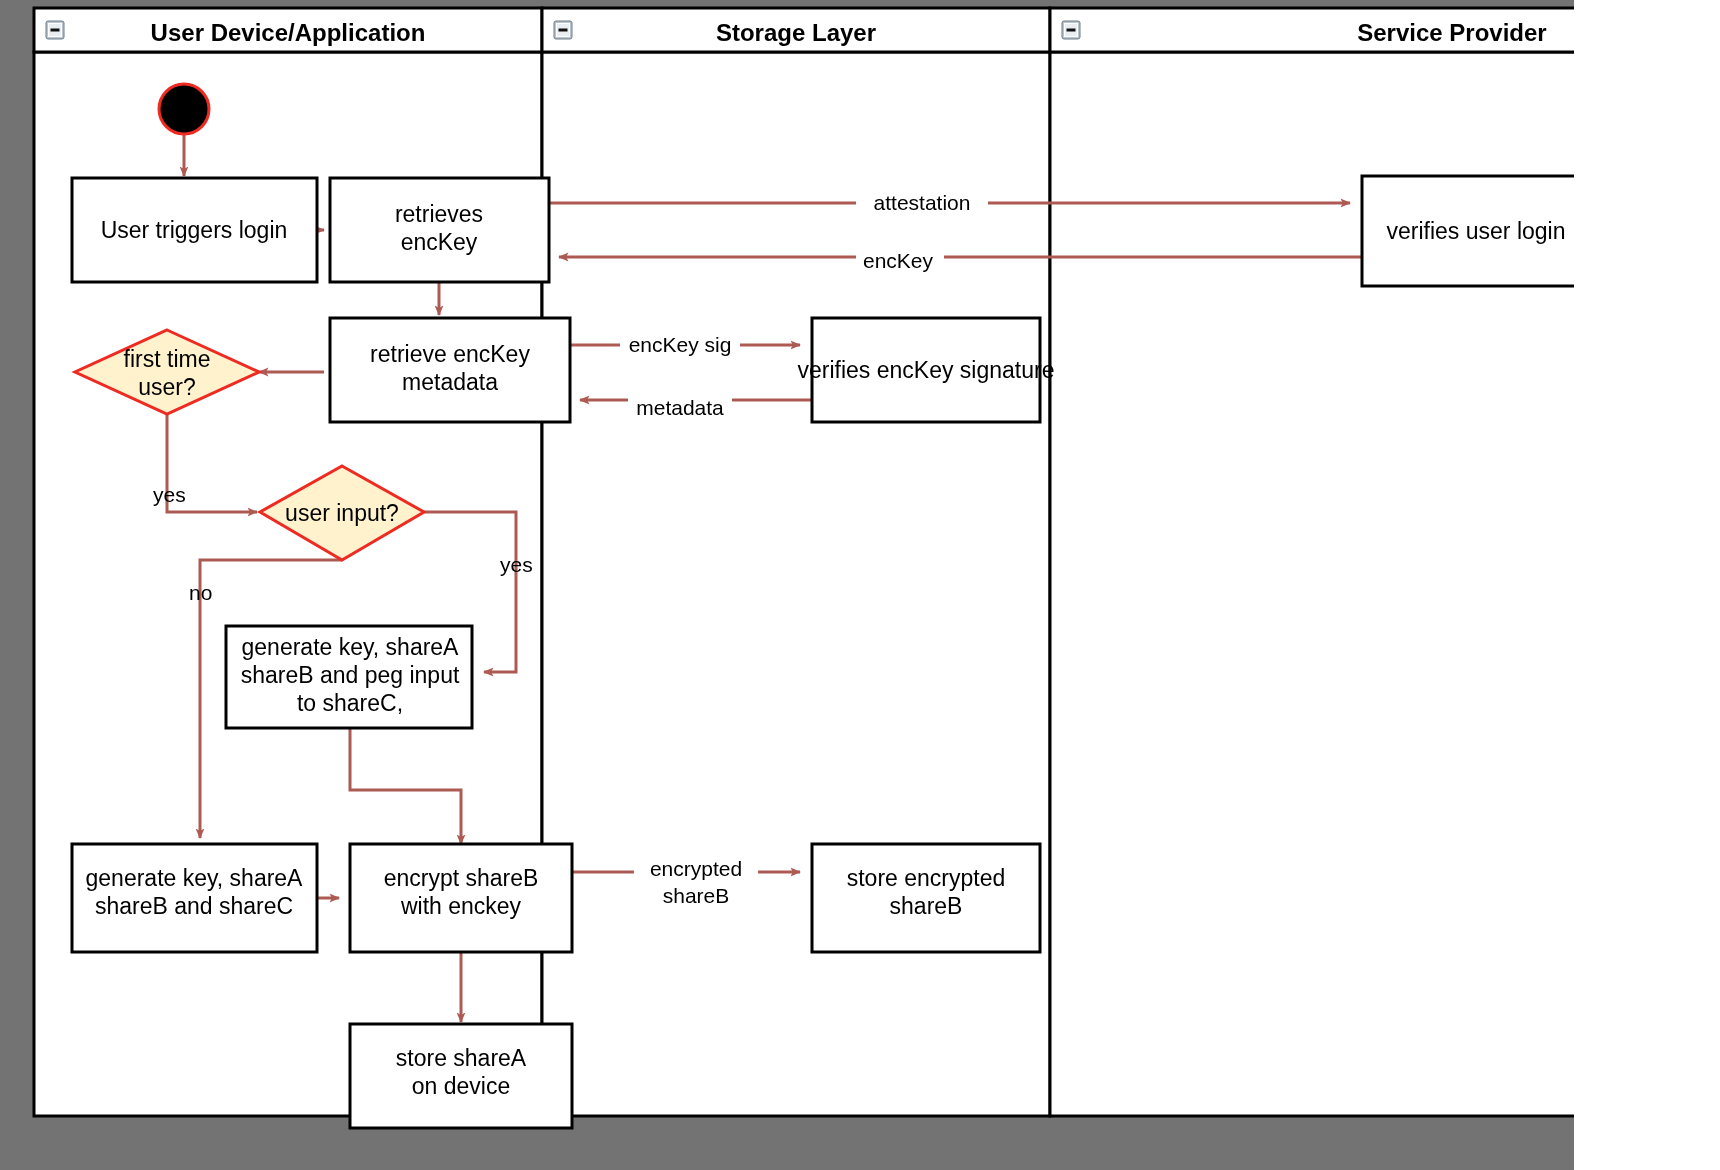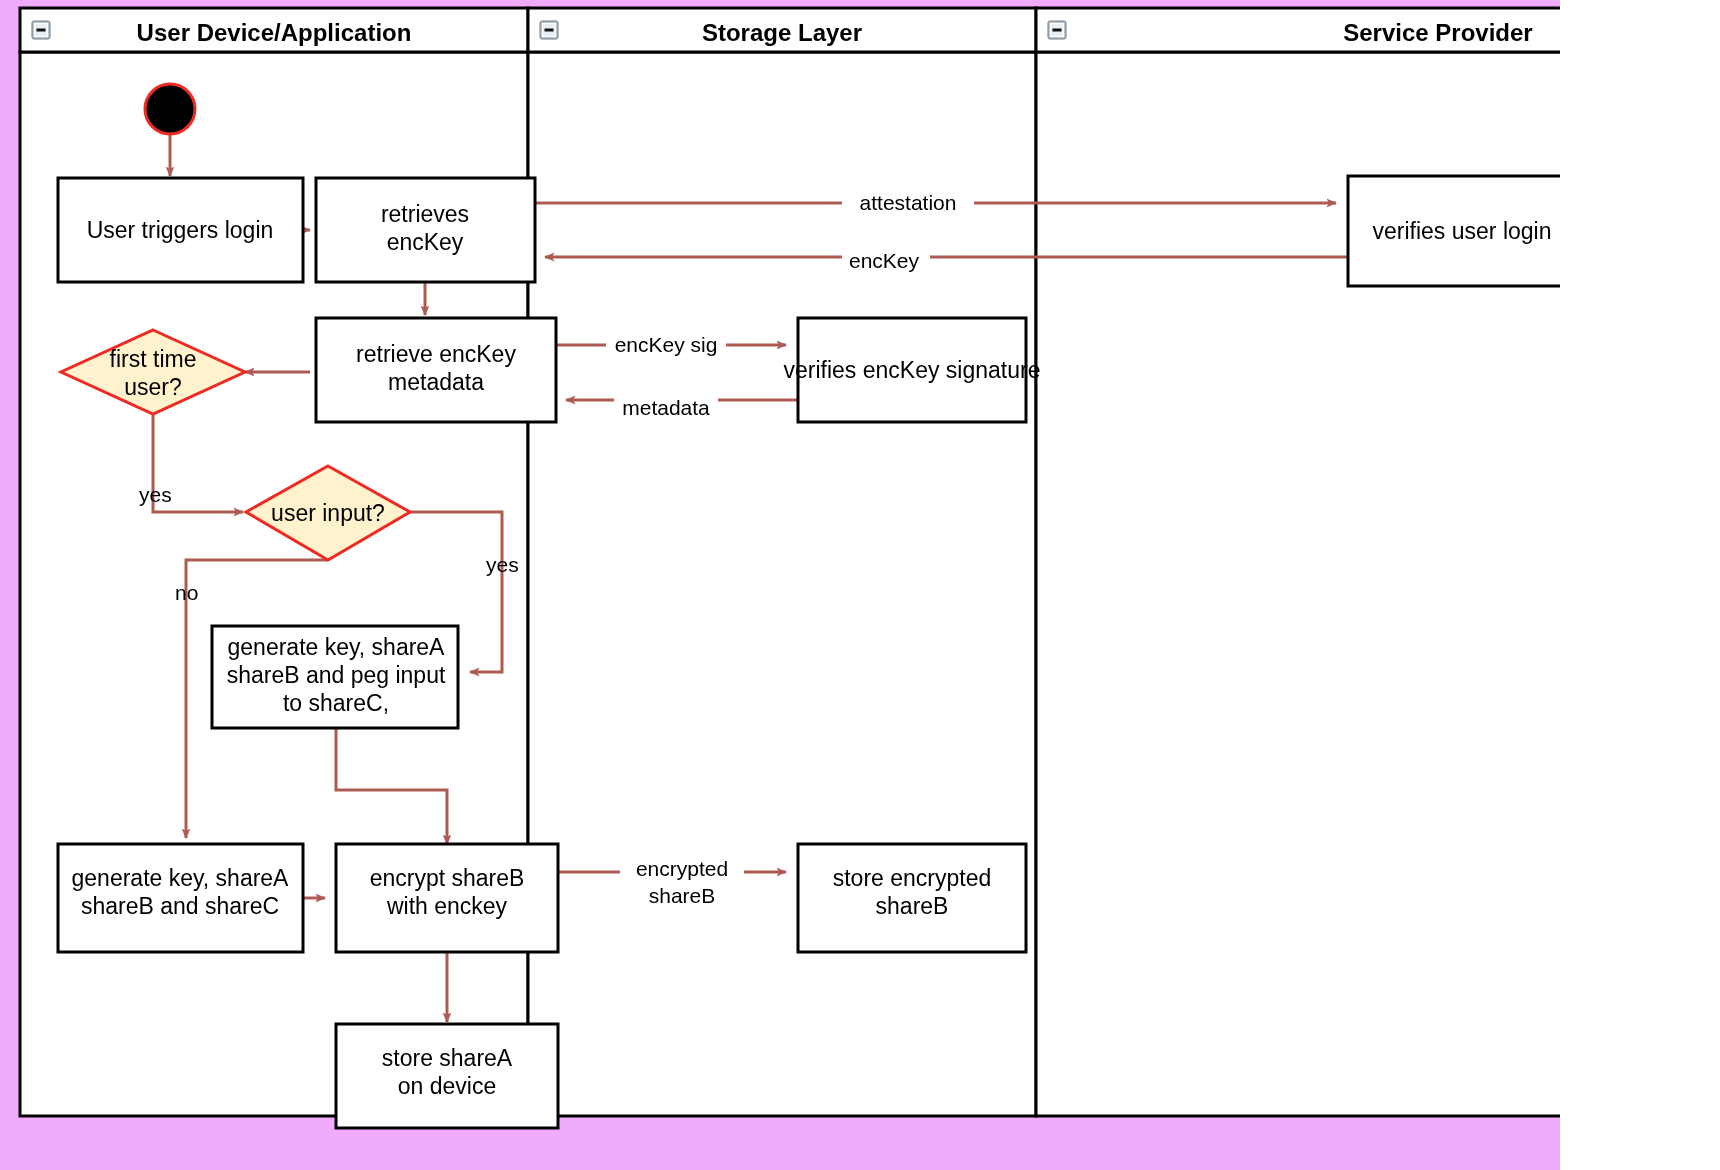--- a/index.html
+++ b/index.html
@@ -1,17 +1,17 @@
 <!DOCTYPE html>
 <html><head>
 <meta charset="utf-8">
 <style>
   html,body{margin:0;padding:0;background:#ffffff;}
   body{font-family:"Liberation Sans", sans-serif;}
-  #stage{position:relative;width:1560px;height:1170px;overflow:hidden;background:#f0abfc;}
+  #stage{position:relative;width:1560px;height:1170px;overflow:hidden;background:#737373;padding-left:14px;}
   svg#diagram{display:block;width:1720px;height:1170px;}
   .lane-title{font-family:"Liberation Sans", sans-serif;font-size:24px;font-weight:bold;fill:#000;}
   .node-label{font-family:"Liberation Sans", sans-serif;font-size:23px;fill:#000;}
   .edge-label{font-family:"Liberation Sans", sans-serif;font-size:21px;fill:#000;}
   .guard-label{font-family:"Liberation Sans", sans-serif;font-size:21px;fill:#000;}
   .lane-rect{fill:#ffffff;stroke:#000000;stroke-width:3;}
   .lane-head{fill:#ffffff;stroke:#000000;stroke-width:3;}
   .act-box{fill:#ffffff;stroke:#000000;stroke-width:3;}
   .decision{fill:#fff2cc;stroke:#ee2b22;stroke-width:3;}
   .flow{stroke:#ad5a53;stroke-width:3;fill:none;}

